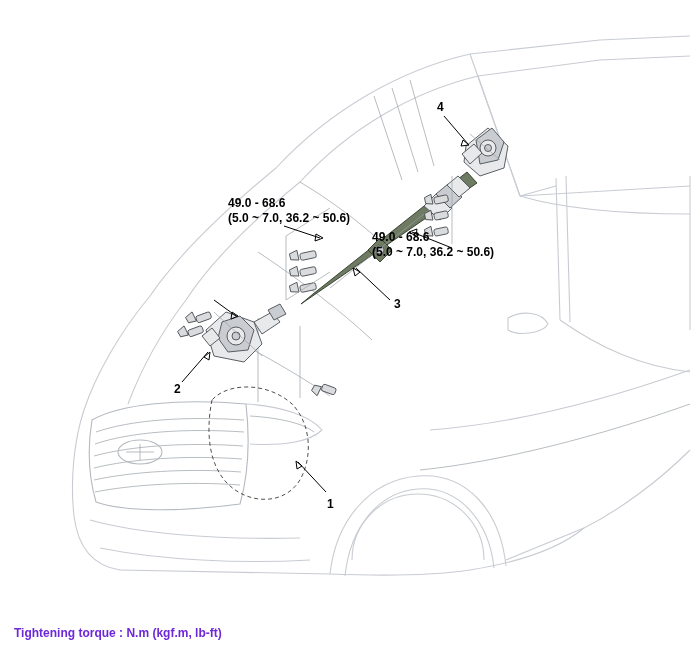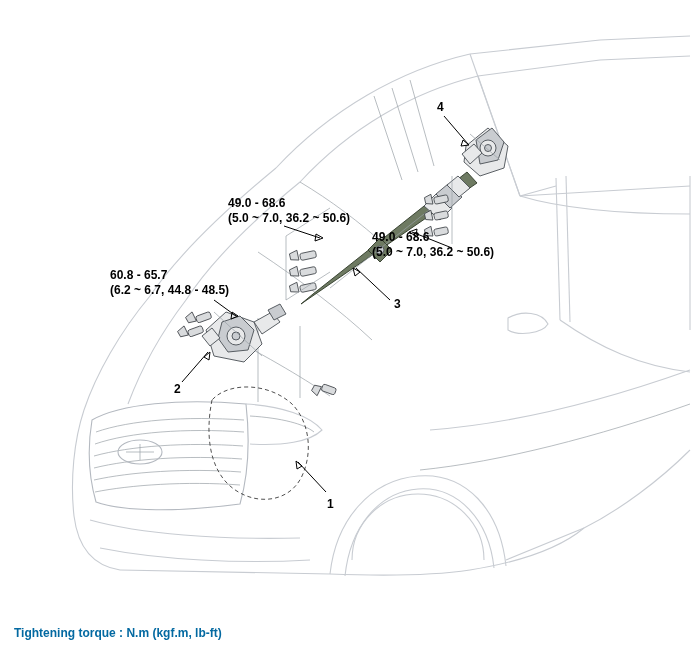--- a/index.html
+++ b/index.html
@@ -41,21 +41,21 @@
     font-size: 12px;
     font-weight: bold;
     color: #000000;
   }
   #footer-note {
     position: absolute;
     left: 14px;
     top: 626px;
     font-size: 12px;
     font-weight: bold;
-    color: #0369a1;
+    color: #6d28d9;
     white-space: nowrap;
   }
   .car-line {
     fill: none;
     stroke: #c8ccd2;
     stroke-width: 1.1;
   }
   .car-line-dark {
     fill: none;
     stroke: #b4b9c0;
@@ -287,24 +287,20 @@
   <div class="callout-text" style="left:228px; top:196px;">
     <span>49.0 - 68.6</span>
     <span class="line2">(5.0 ~ 7.0, 36.2 ~ 50.6)</span>
   </div>
 
   <div class="callout-text" style="left:372px; top:230px;">
     <span>49.0 - 68.6</span>
     <span class="line2">(5.0 ~ 7.0, 36.2 ~ 50.6)</span>
   </div>
 
-  <div class="callout-text" style="left:110px; top:268px;">
-    <span>60.8 - 65.7</span>
-    <span class="line2">(6.2 ~ 6.7, 44.8 - 48.5)</span>
-  </div>
 
   <div class="part-num" style="left:327px; top:497px;">1</div>
   <div class="part-num" style="left:174px; top:382px;">2</div>
   <div class="part-num" style="left:394px; top:297px;">3</div>
   <div class="part-num" style="left:437px; top:100px;">4</div>
 
   <div id="footer-note">Tightening torque : N.m (kgf.m, lb-ft)</div>
 
 </div>
 

